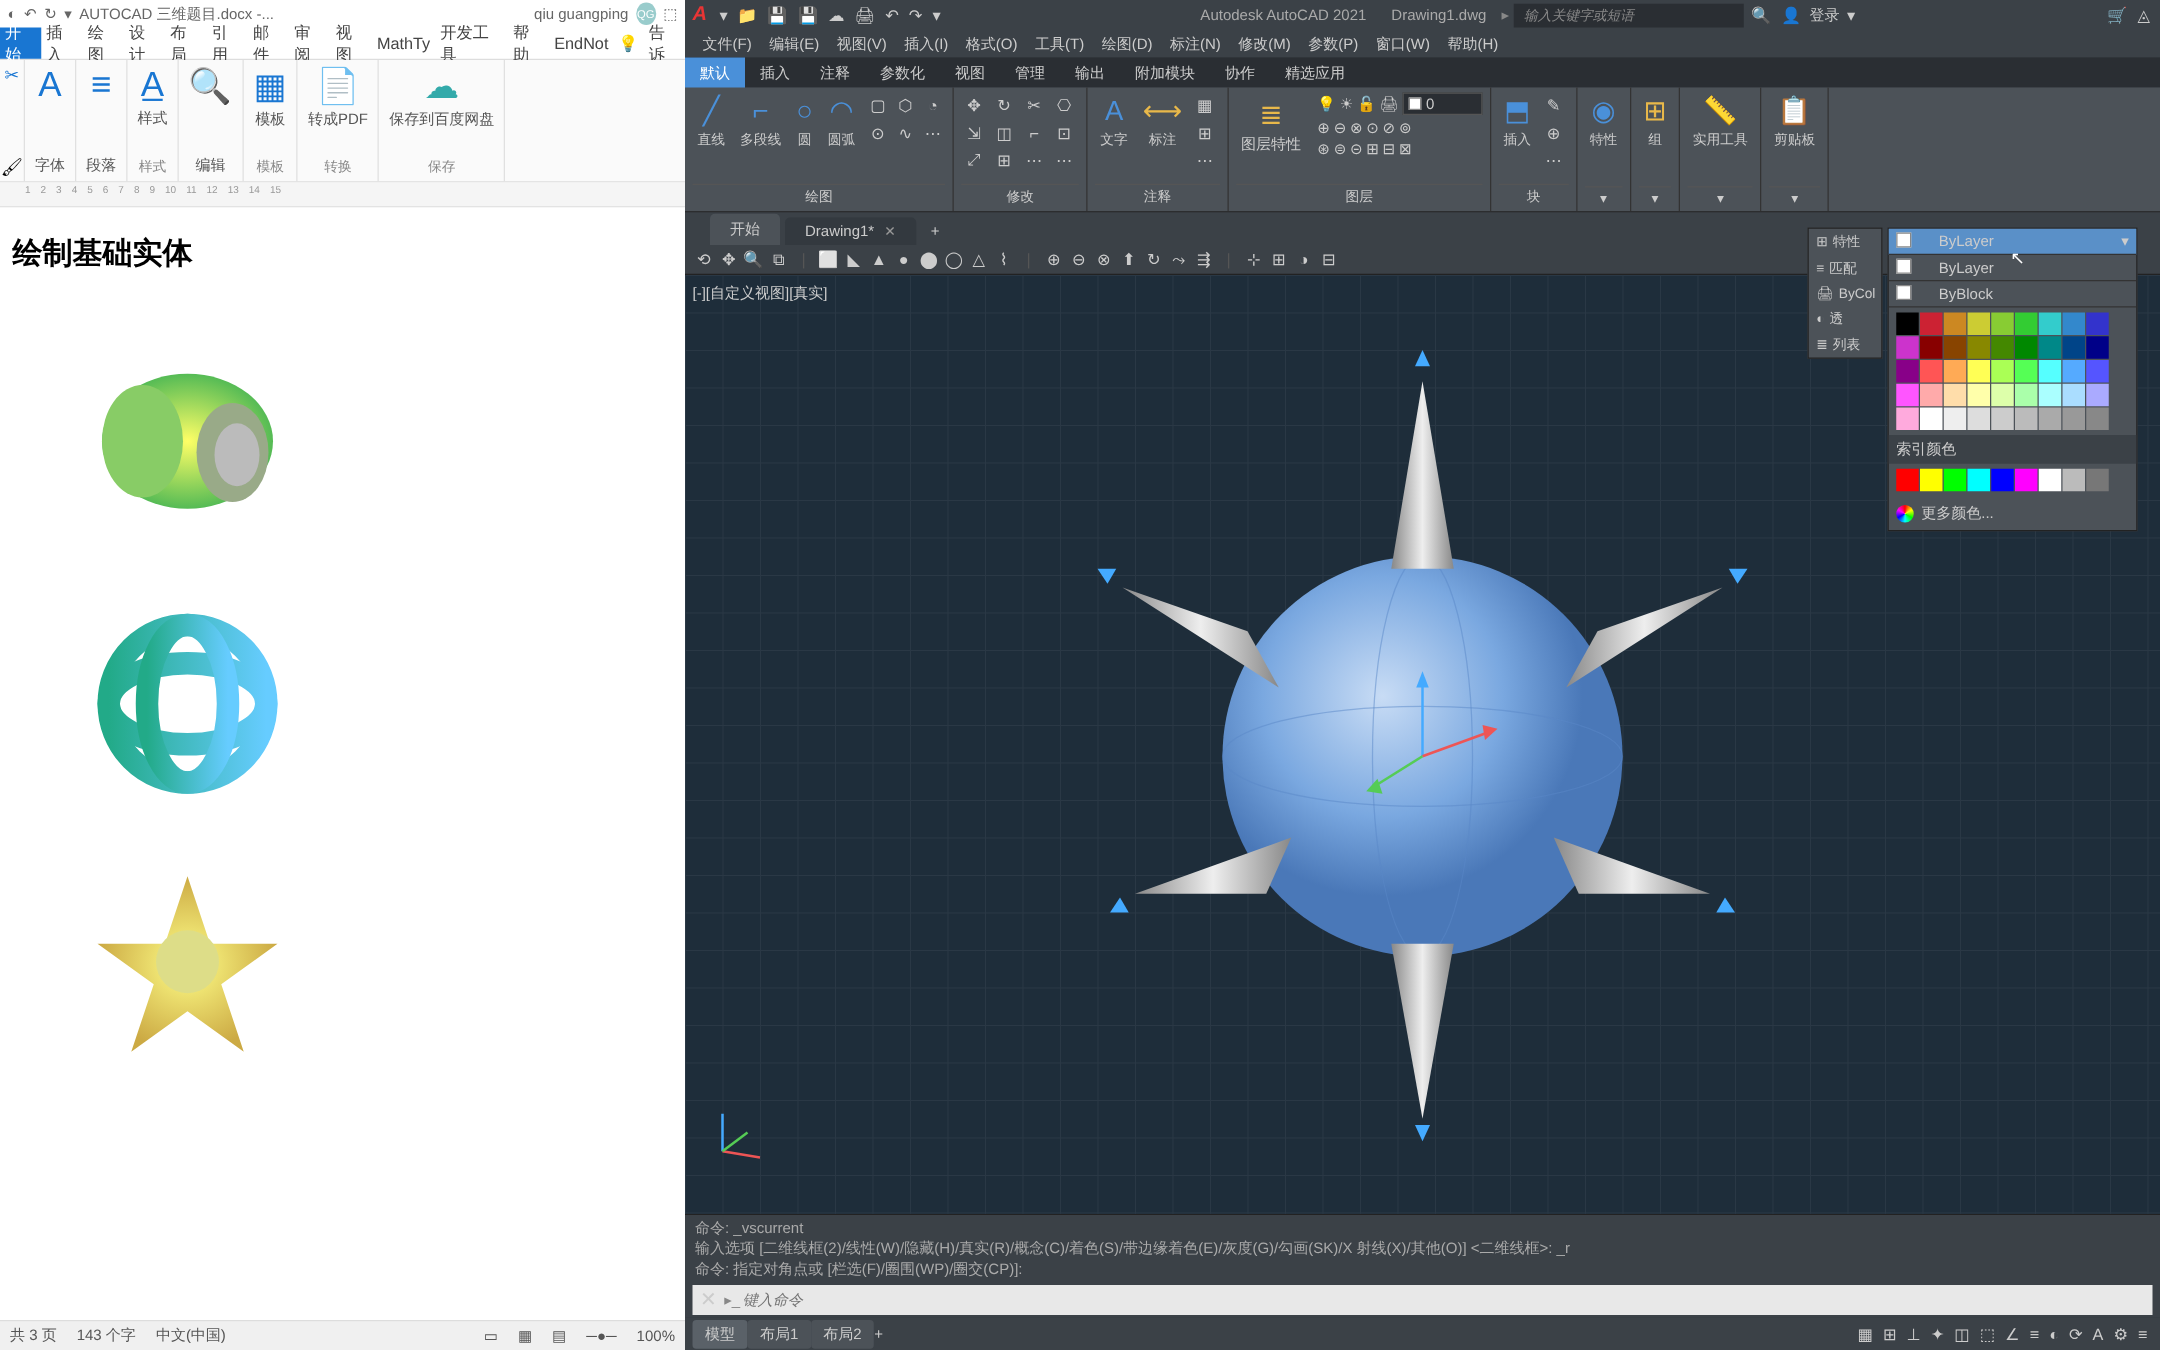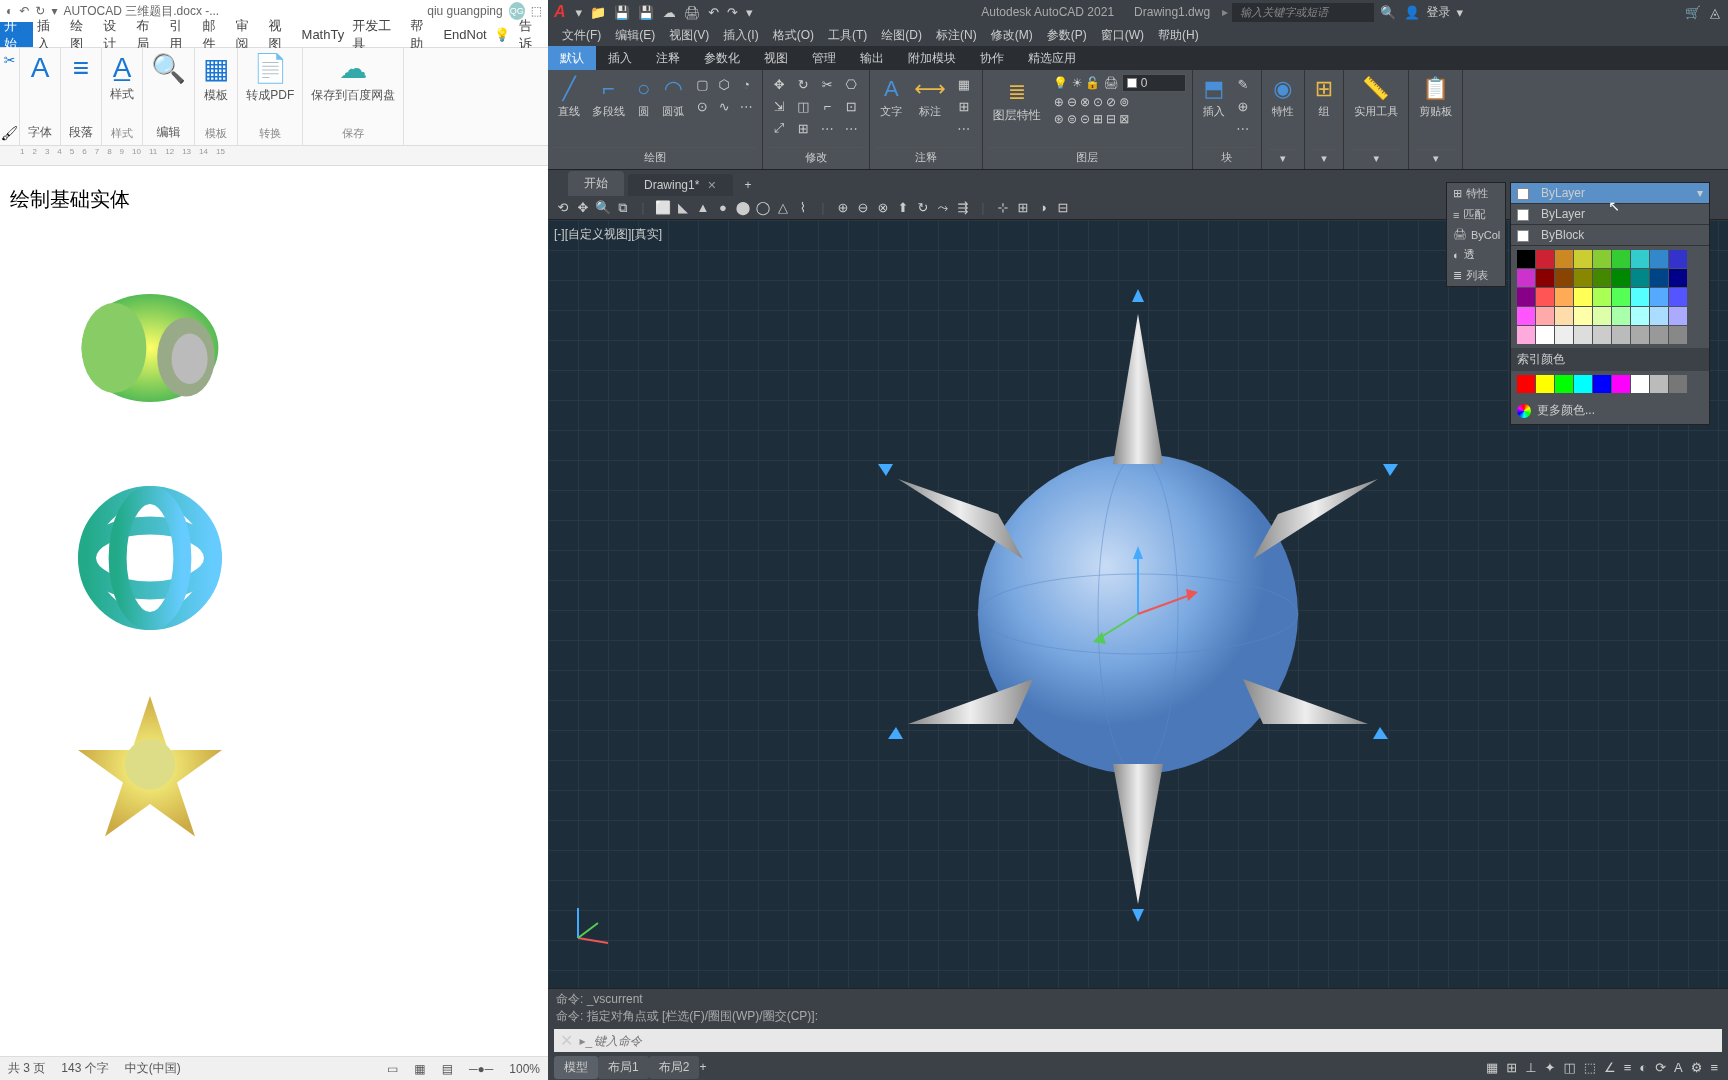--- a/index.html
+++ b/index.html
@@ -12,33 +12,33 @@
 .w-tabs{height:26px;background:#fff;display:flex;border-bottom:1px solid #ddd}
 .w-tab{padding:4px 4px;font-size:13px;color:#444;display:flex;align-items:center}
 .w-tab.active{background:#1976d2;color:#fff}
 .w-ribbon{height:98px;background:#fafafa;display:flex;border-bottom:1px solid #ddd}
 .w-grp{border-right:1px solid #e0e0e0;padding:4px 8px;display:flex;flex-direction:column;align-items:center;justify-content:space-between;font-size:12px}
 .w-grp .ic{font-size:28px;color:#1976d2}
 .w-grp .lab{font-size:12px;color:#555;margin-top:2px}
 .w-grp .sub{font-size:11px;color:#888;margin-top:auto;text-align:center}
 .w-ruler{height:20px;background:#f5f5f5;border-bottom:1px solid #ddd;font-size:8px;color:#999;padding-left:20px}
 .w-doc{flex:1;background:#fff;padding:20px 10px;overflow:hidden}
-.w-doc h3{font-size:20px;font-weight:400;margin-bottom:30px}
+.w-doc h3{font-size:24px;font-weight:700;margin-bottom:30px}
 .shape-slot{height:210px;display:flex;align-items:center;justify-content:flex-start;padding-left:50px}
 .shape-slot svg{width:180px;height:180px}
 .w-status{height:24px;background:#f0f0f0;border-top:1px solid #ddd;display:flex;align-items:center;font-size:12px;color:#555;padding:0 8px;gap:16px}
 .w-status .sp{flex:1}
 
 .acad{flex:1;height:1080px;background:#33393f;display:flex;flex-direction:column;color:#ccc;position:relative}
 .a-title{height:24px;background:#3b4147;display:flex;align-items:center;font-size:12px;gap:4px;padding:0 6px}
 .a-title .alogo{color:#e83535;font-weight:bold;font-size:16px;font-style:italic;margin-right:4px}
 .a-title .tico{color:#ccc;font-size:13px;padding:0 2px}
 .a-title .tsp{flex:1}
 .a-title .ttext{color:#aaa;margin:16px 8px}
-.a-title .search{background:#2a2e33;color:#888;font-style:italic;padding:2px 8px;width:142px;font-size:11px}
+.a-title .search{background:#2a2e33;color:#888;font-style:italic;padding:2px 8px;width:184px;font-size:11px}
 .a-menu{height:22px;background:#3b4147;display:flex;align-items:center;font-size:12px;gap:2px;padding:0 8px}
 .a-menu span{padding:2px 6px;color:#ccc}
 .a-rtabs{height:24px;background:#2a2e33;display:flex;align-items:center;font-size:12px}
 .a-rtab{padding:4px 12px;color:#ccc}
 .a-rtab.active{background:#4a90d9;color:#fff}
 .a-ribbon{height:100px;background:#4c5258;display:flex;border-bottom:1px solid #222}
 .a-panel{border-right:1px solid #333;padding:4px 6px;display:flex;flex-direction:column;position:relative}
 .a-panel .pbody{flex:1;display:flex;gap:4px;align-items:flex-start}
 .a-panel .plab{font-size:11px;color:#ccc;text-align:center;padding-top:2px;border-top:1px solid #555;margin-top:2px}
 .bigbtn{display:flex;flex-direction:column;align-items:center;font-size:11px;color:#ccc;padding:2px 4px}
@@ -68,21 +68,21 @@
 .cmdin input{flex:1;border:none;background:none;font-size:12px;font-style:italic;color:#888;padding:2px;outline:none}
 .a-status{height:26px;background:#3b4147;display:flex;align-items:center;font-size:12px;color:#ccc;padding:0 6px;gap:0}
 .a-status .stab{background:#4c5258;padding:3px 10px;border-radius:3px}
 .a-status .stab.active{background:#5a6168}
 .a-status .sp{flex:1}
 .a-status .sic{padding:0 4px;font-size:13px}
 
 .colorpop{position:absolute;top:182px;right:18px;width:200px;background:#4c5258;border:1px solid #222;z-index:10}
 .cp-props{position:absolute;top:182px;right:222px;width:60px;background:#4c5258;border:1px solid #222;z-index:10;font-size:11px;color:#ccc}
 .cp-props div{padding:3px 6px;display:flex;align-items:center;gap:4px}
-.cp-sel{display:flex;align-items:flex-end;padding:3px 6px;font-size:12px;color:#ccc;gap:12px;border-bottom:1px solid #333}
+.cp-sel{display:flex;align-items:flex-start;padding:3px 6px;font-size:12px;color:#ccc;gap:22px;border-bottom:1px solid #333}
 .cp-sel.hl{background:#5a90c8}
 .cp-sel .sw{width:12px;height:12px;background:#fff;border:1px solid #888}
 .cp-grid{display:grid;grid-template-columns:repeat(9,18px);gap:1px;padding:4px 6px}
 .cp-grid div{width:18px;height:18px}
 .cp-lab{font-size:12px;color:#ccc;padding:3px 6px;background:#3b4147}
 .cp-idx{display:flex;gap:1px;padding:4px 6px}
 .cp-idx div{width:18px;height:18px}
 .cp-more{padding:5px 6px;font-size:12px;color:#ccc;display:flex;align-items:center;gap:6px}
 .cp-more .wheel{width:14px;height:14px;border-radius:50%;background:conic-gradient(red,yellow,lime,cyan,blue,magenta,red)}
 .cursor{position:absolute;top:198px;right:108px;z-index:20;font-size:14px;color:#fff}
@@ -503,20 +503,21 @@
     </svg>
     <svg class="gizmo" viewBox="0 0 50 50">
       <line x1="10" y1="40" x2="10" y2="10" stroke="#4af" stroke-width="2"></line>
       <line x1="10" y1="40" x2="40" y2="45" stroke="#e55" stroke-width="2"></line>
       <line x1="10" y1="40" x2="30" y2="25" stroke="#5c5" stroke-width="2"></line>
     </svg>
   </div>
   <div class="a-cmd">
     <div class="cmdhist">
       <div>命令:  _vscurrent</div>
+      <div>输入选项 [二维线框(2)/线性(W)/隐藏(H)/真实(R)/概念(C)/着色(S)/带边缘着色(E)/灰度(G)/勾画(SK)/X 射线(X)/其他(O)] &lt;二维线框&gt;: _r</div>
       <div>命令: 指定对角点或 [栏选(F)/圈围(WP)/圈交(CP)]:</div>
     </div>
     <div class="cmdin">
       <span style="margin-right:6px">✕</span>
       <span class="prompt">▸_</span>
       <input placeholder="键入命令" style="">
     </div>
   </div>
   <div class="a-status">
     <span class="stab active">模型</span>

